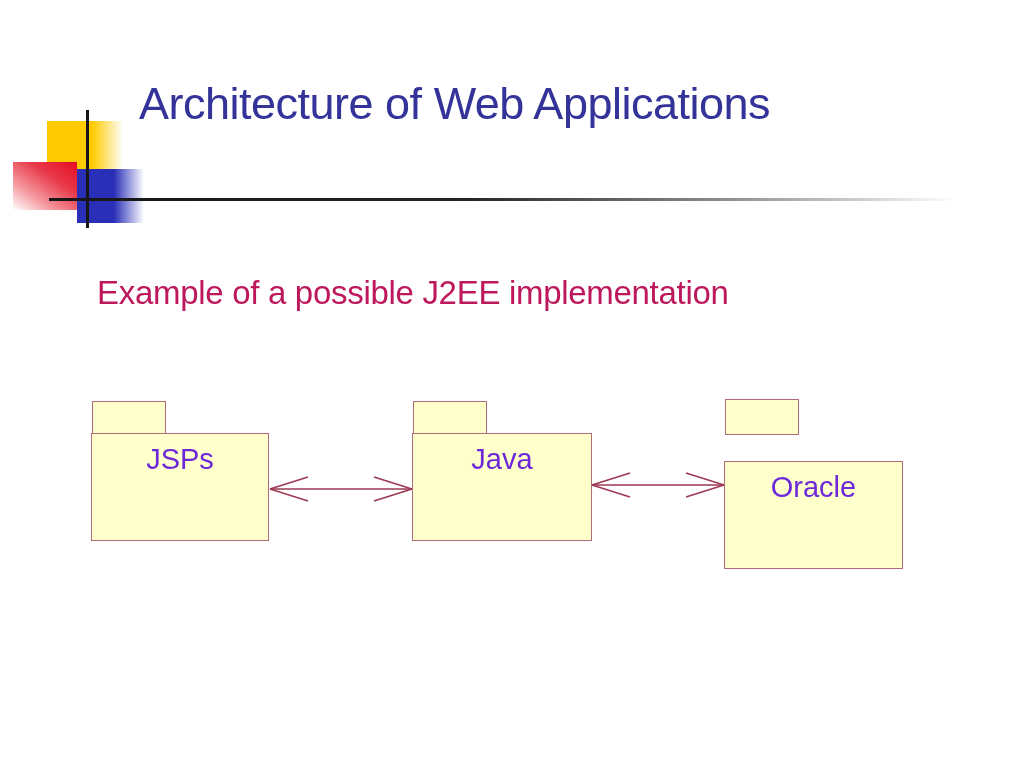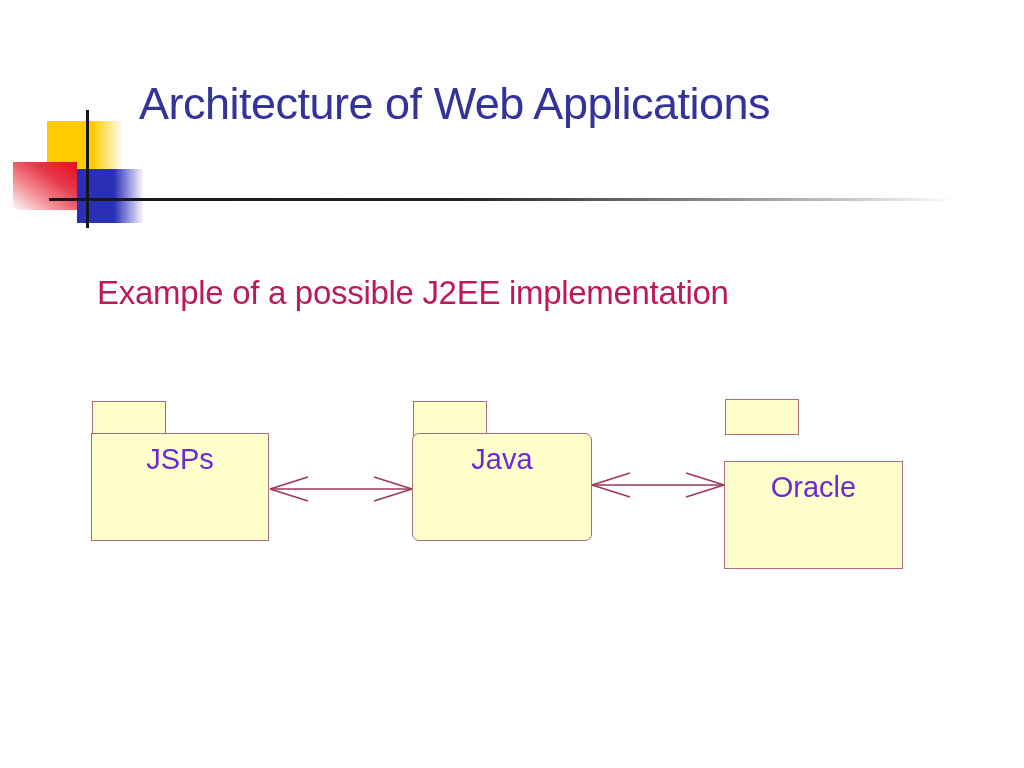--- a/index.html
+++ b/index.html
@@ -88,21 +88,21 @@
     border: 1px solid #b06b78;
     display: flex;
     flex-direction: column;
     align-items: center;
     padding-top: 9px;
     box-sizing: border-box;
   }
   .pkg-jsps { left: 91px; top: 401px; }
   .pkg-jsps .pkg-body { width: 178px; height: 108px; }
   .pkg-java { left: 412px; top: 401px; }
-  .pkg-java .pkg-body { width: 180px; height: 108px; border-radius: 7px; }
+  .pkg-java .pkg-body { width: 180px; height: 108px; }
   .pkg-oracle { left: 724px; top: 399px; }
   .pkg-oracle .pkg-body { width: 179px; height: 108px; margin-top: 30px; }
   .pkg-label-line {
     font-size: 29px;
     line-height: 32px;
     color: #6d28d9;
     text-align: center;
   }
 
   

